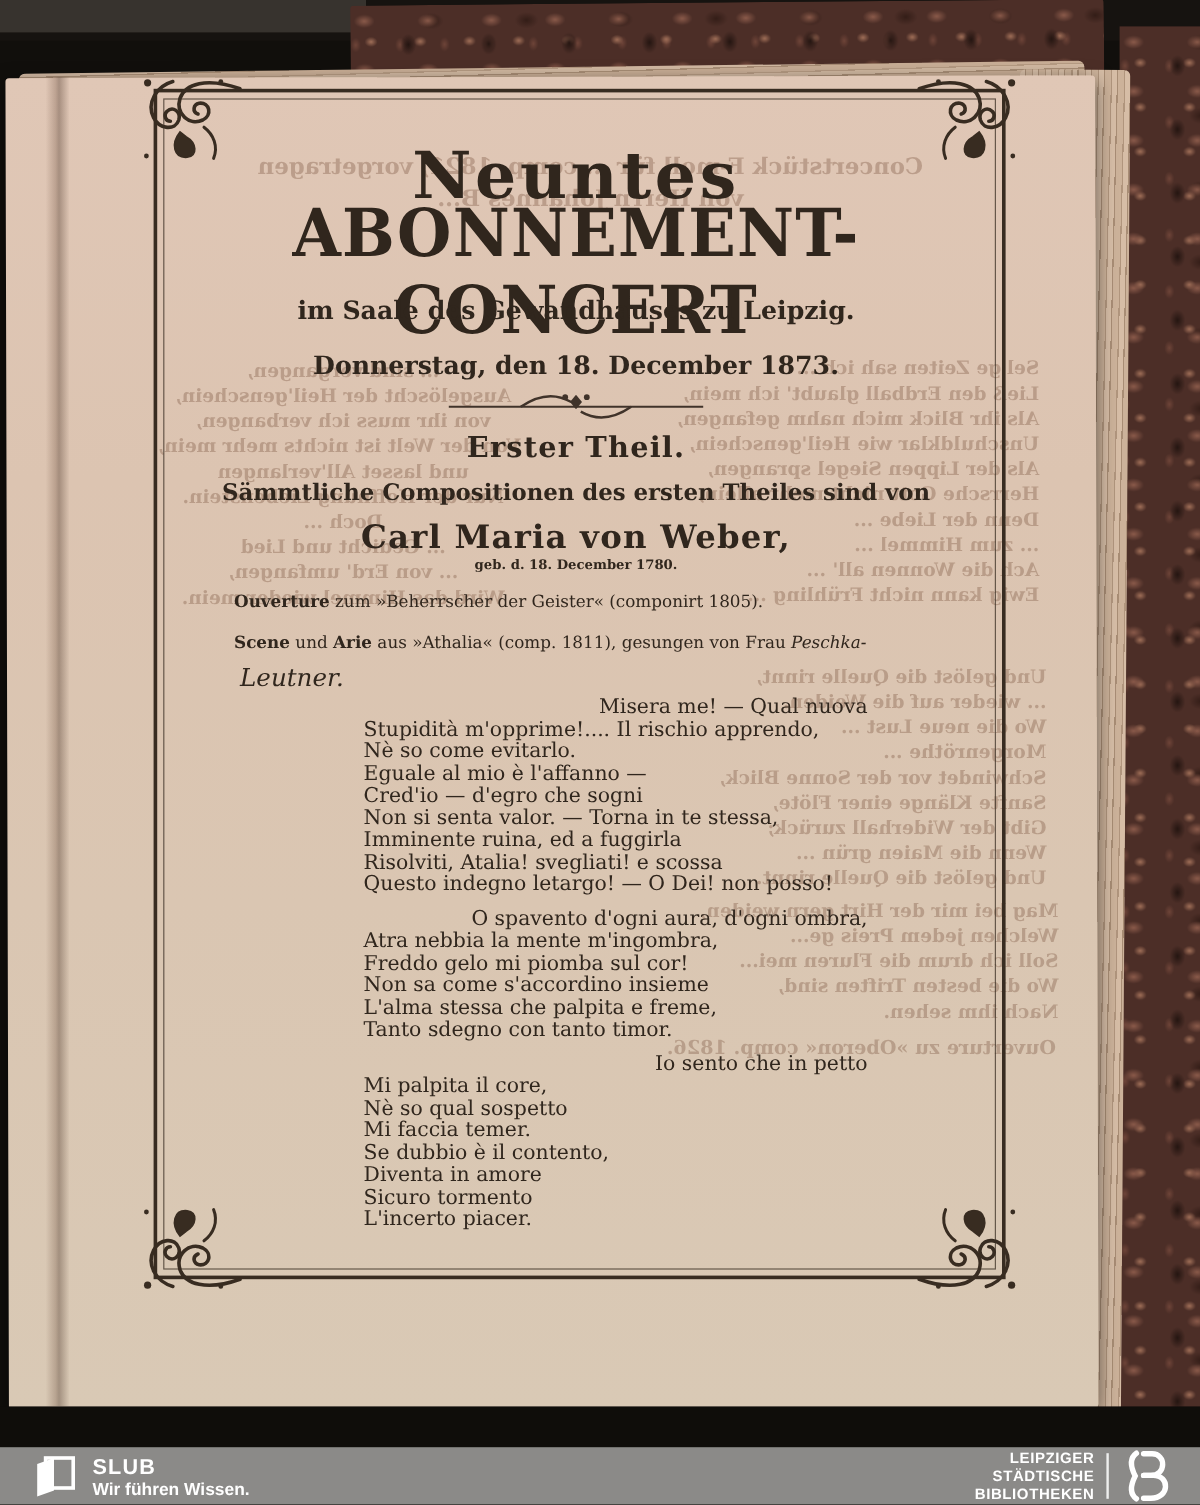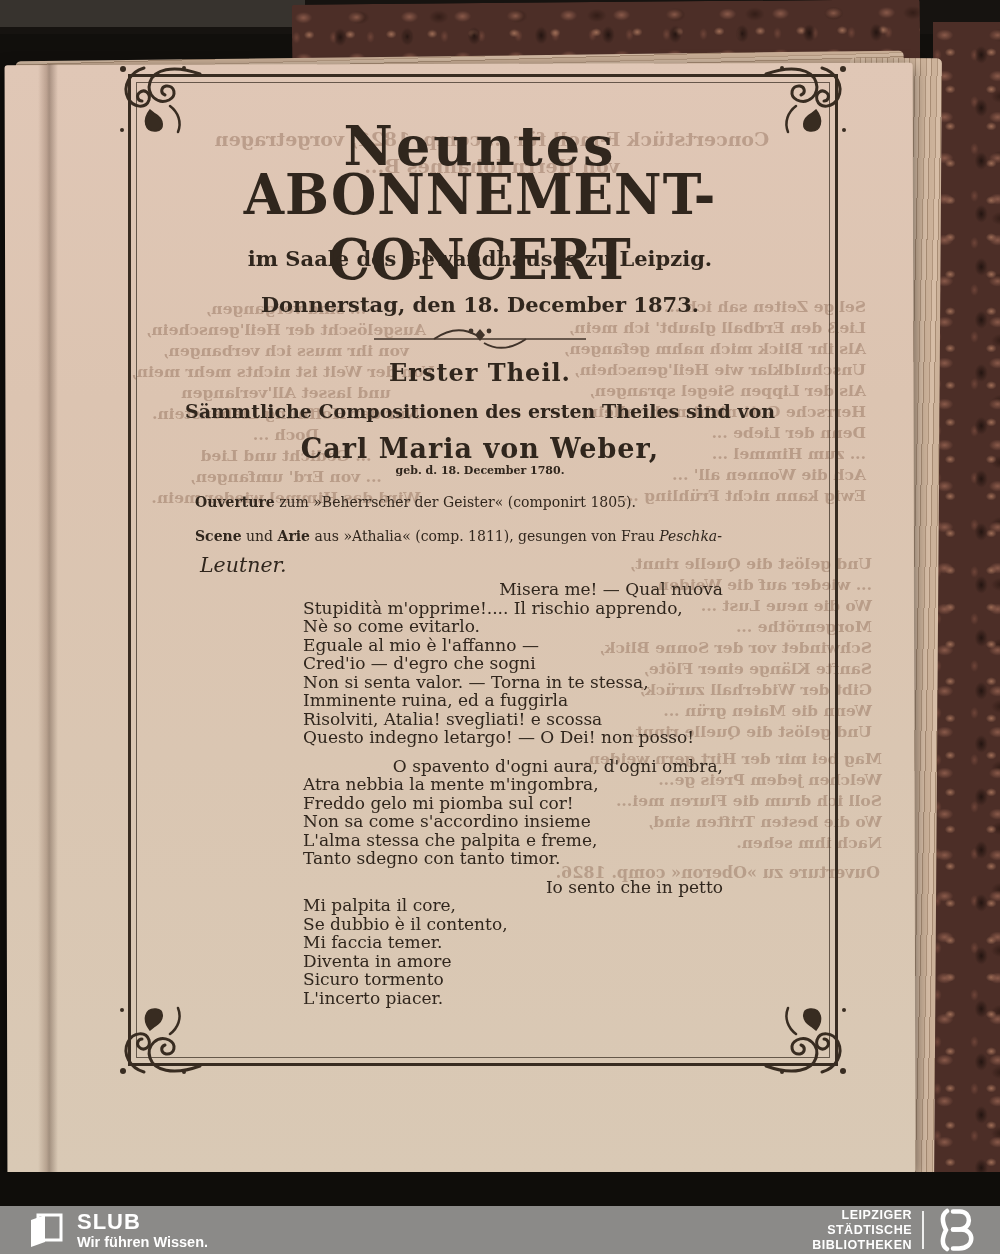--- a/index.html
+++ b/index.html
@@ -67,21 +67,21 @@
   .ghost{position:absolute;transform:scaleX(-1);color:rgba(128,92,72,.38);
     font-weight:bold;filter:blur(.5px);pointer-events:none;}
   .ghost div{white-space:nowrap;}
 
   
   .footer{left:0;top:1206px;width:1000px;height:48px;background:#8b8a88;
     display:flex;align-items:center;justify-content:space-between;
     padding:0 24px 0 28px;box-sizing:border-box;
     font-family:"Liberation Sans", sans-serif;color:#ffffff;}
   .f-left{display:flex;align-items:center;gap:13px;}
-  .slub-text .slub-name{font-size:22px;font-weight:bold;line-height:24px;letter-spacing:1px;}
+  .slub-text .slub-name{font-size:18px;font-weight:bold;line-height:24px;letter-spacing:1px;}
   .slub-text .slub-tagline{font-size:14.5px;font-weight:bold;line-height:16px;}
   .f-right{display:flex;align-items:center;gap:10px;}
   .lib-block{text-align:right;font-size:12.5px;font-weight:bold;line-height:15px;letter-spacing:.5px;}
   .f-divider{width:2px;height:38px;background:rgba(255,255,255,.85);}
 </style>
 </head>
 <body>
 
 <svg width="0" height="0" style="position:absolute">
   <defs>
@@ -220,22 +220,23 @@
         <div class="poem-line">O spavento d'ogni aura, d'ogni ombra,</div>
         <div class="poem-line">Atra nebbia la mente m'ingombra,</div>
         <div class="poem-line">Freddo gelo mi piomba sul cor!</div>
         <div class="poem-line">Non sa come s'accordino insieme</div>
         <div class="poem-line">L'alma stessa che palpita e freme,</div>
         <div class="poem-line">Tanto sdegno con tanto timor.</div>
       </div>
     <div class="stanza">
         <div class="poem-line">Io sento che in petto</div>
         <div class="poem-line">Mi palpita il core,</div>
+        <div class="poem-line">Nè so qual sospetto</div>
+        <div class="poem-line">Mi faccia temer.</div>
         <div class="poem-line">Se dubbio è il contento,</div>
-        <div class="poem-line">Mi faccia temer.</div>
         <div class="poem-line">Diventa in amore</div>
         <div class="poem-line">Sicuro tormento</div>
         <div class="poem-line">L'incerto piacer.</div>
       </div>
   </div>
 
   <div class="abs bottom-black"></div>
 
   <div class="abs footer">
     <div class="f-left">

